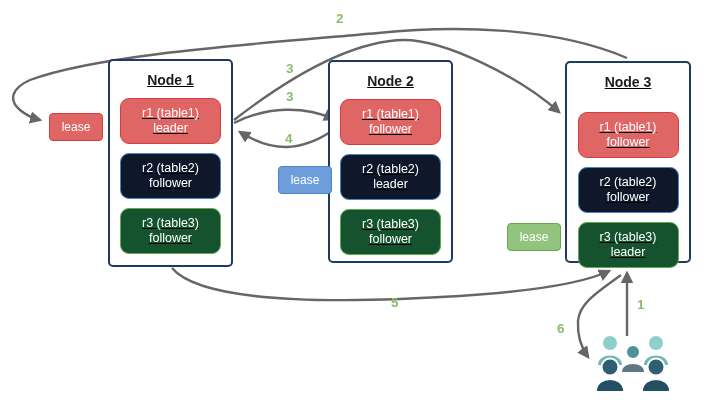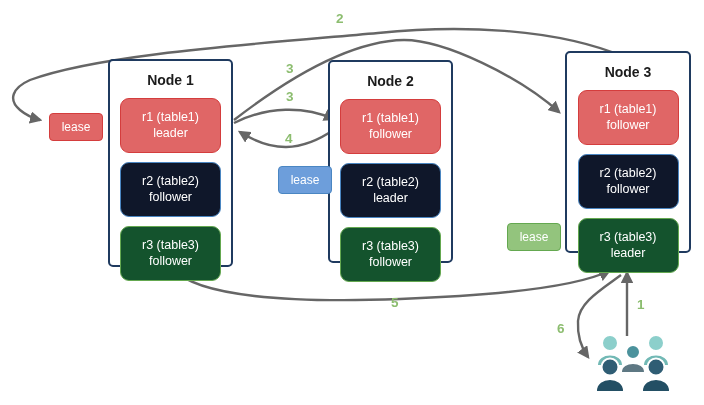--- a/index.html
+++ b/index.html
@@ -3,26 +3,26 @@
 <meta charset="utf-8">
 <style>
   html,body { margin:0; padding:0; background:#fff; }
   .canvas {
     position:relative; width:704px; height:405px; background:#ffffff;
     font-family:"Liberation Sans", sans-serif; overflow:hidden;
   }
   .arrows { position:absolute; left:0; top:0; width:704px; height:405px; pointer-events:none; }
   .node {
     position:absolute; width:125px; border:2px solid #1f3a5f; border-radius:5px;
-    background:#fff; box-sizing:border-box; display:flex; flex-direction:column; align-items:center;
+    background:#fff; box-sizing:border-box; display:flex; flex-direction:column; align-items:center;text-decoration:underline;
   }
   .node-title { margin-top:11px; font-weight:bold; font-size:14px; color:#1c1c1c; }
   .blocks { display:flex; flex-direction:column; gap:9px; margin-top:10px; align-items:center; }
   .range {
-    width:101px; height:55px; border-radius:9px; box-sizing:border-box;
+    width:101px; height:46px; border-radius:9px; box-sizing:border-box;
     display:flex; flex-direction:column; align-items:center; justify-content:center;
     color:#fff; font-size:12.5px; line-height:1.22; text-align:center;
   }
   .range.red   { background:#e06666; border:1.6px solid #d43d3d; }
   .range.blue  { background:#0f172a; border:1.6px solid #4a86c2; }
   .range.green { background:#14532d; border:1.6px solid #64a850; }
   .lease {
     position:absolute; width:54px; height:28px; border-radius:4px; box-sizing:border-box;
     display:flex; align-items:center; justify-content:center;
     color:#fff; font-size:12px;
@@ -86,21 +86,21 @@
         <span>r2 (table2)</span>
         <span>leader</span>
       </div>
       <div class="range green">
         <span>r3 (table3)</span>
         <span>follower</span>
       </div>
     </div>
   </div>
 
-  <div class="node" style="left:565px; top:51px; height:202px; width:126px;">
+  <div class="node" style="left:565px; top:61px; height:202px; width:126px;gap:12px;">
     <div class="node-title">Node 3</div>
     <div class="blocks">
       <div class="range red">
         <span>r1 (table1)</span>
         <span>follower</span>
       </div>
       <div class="range blue">
         <span>r2 (table2)</span>
         <span>follower</span>
       </div>

